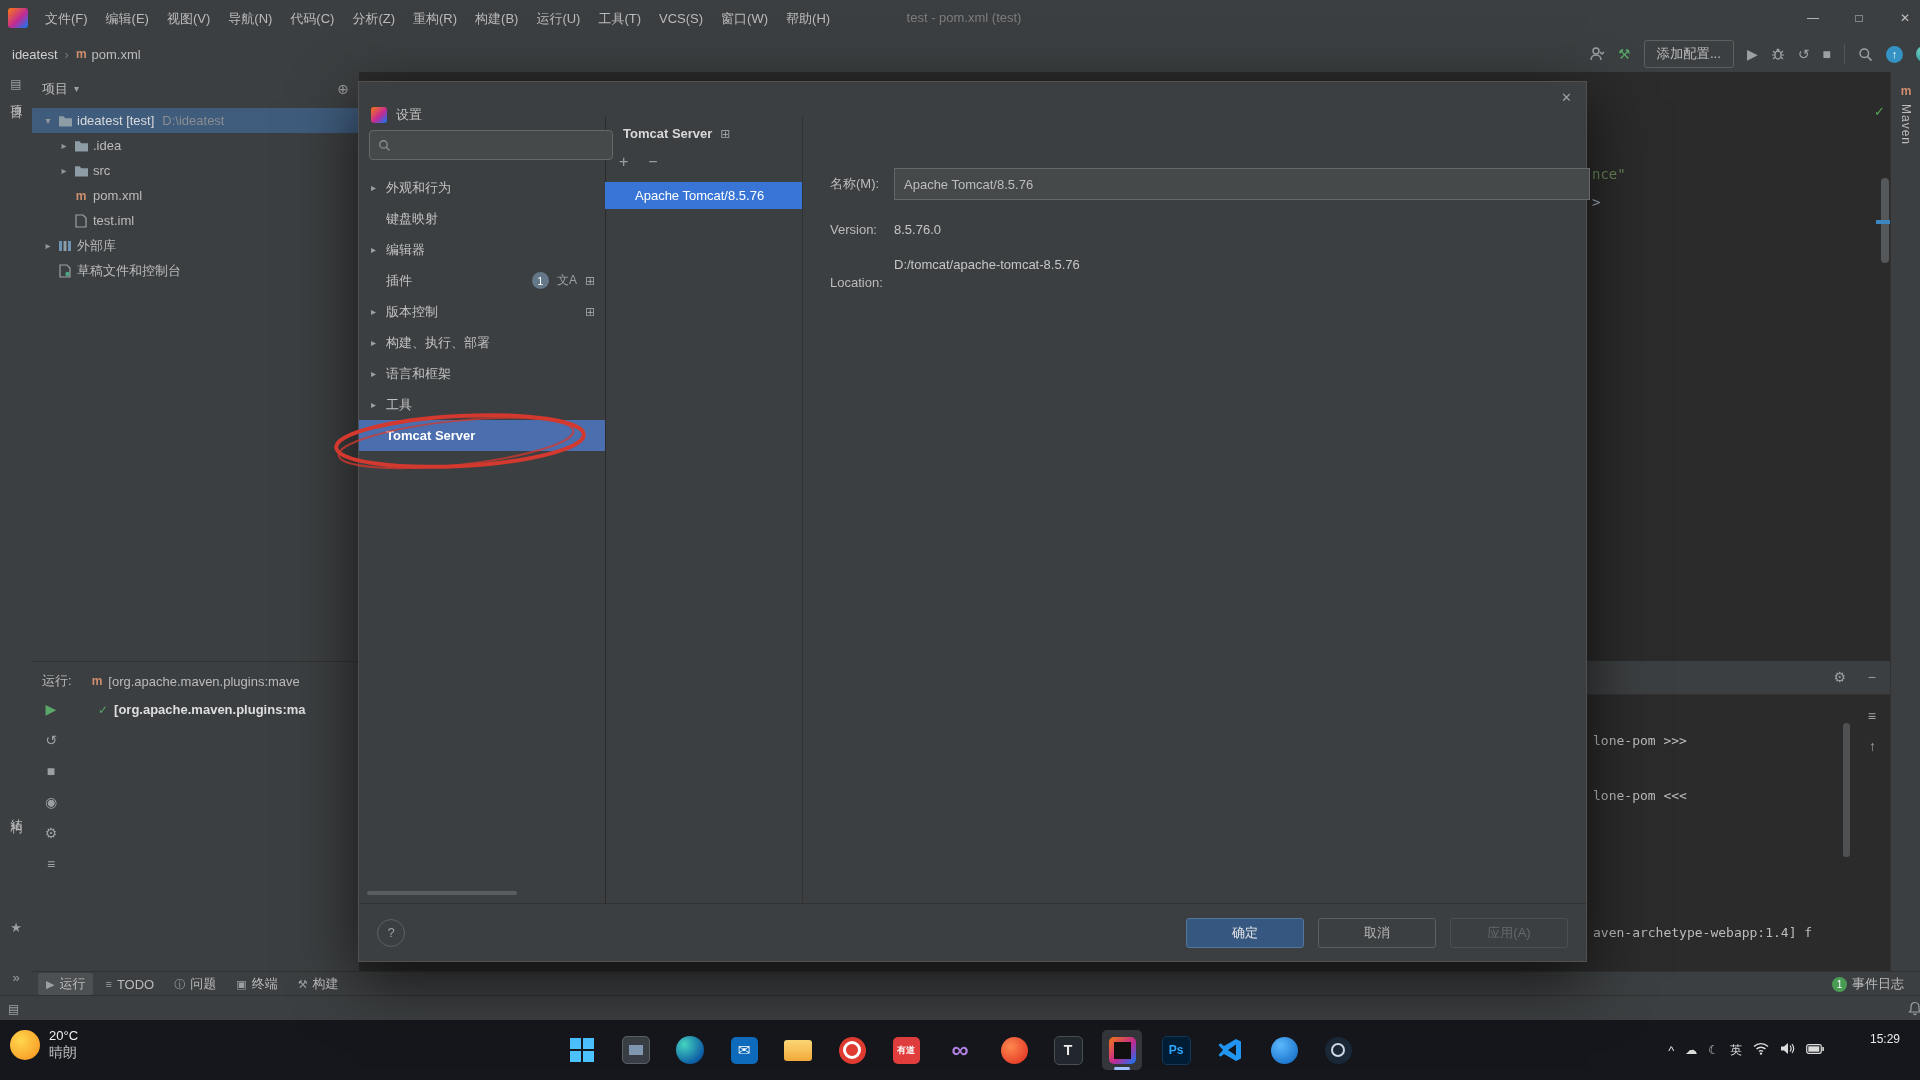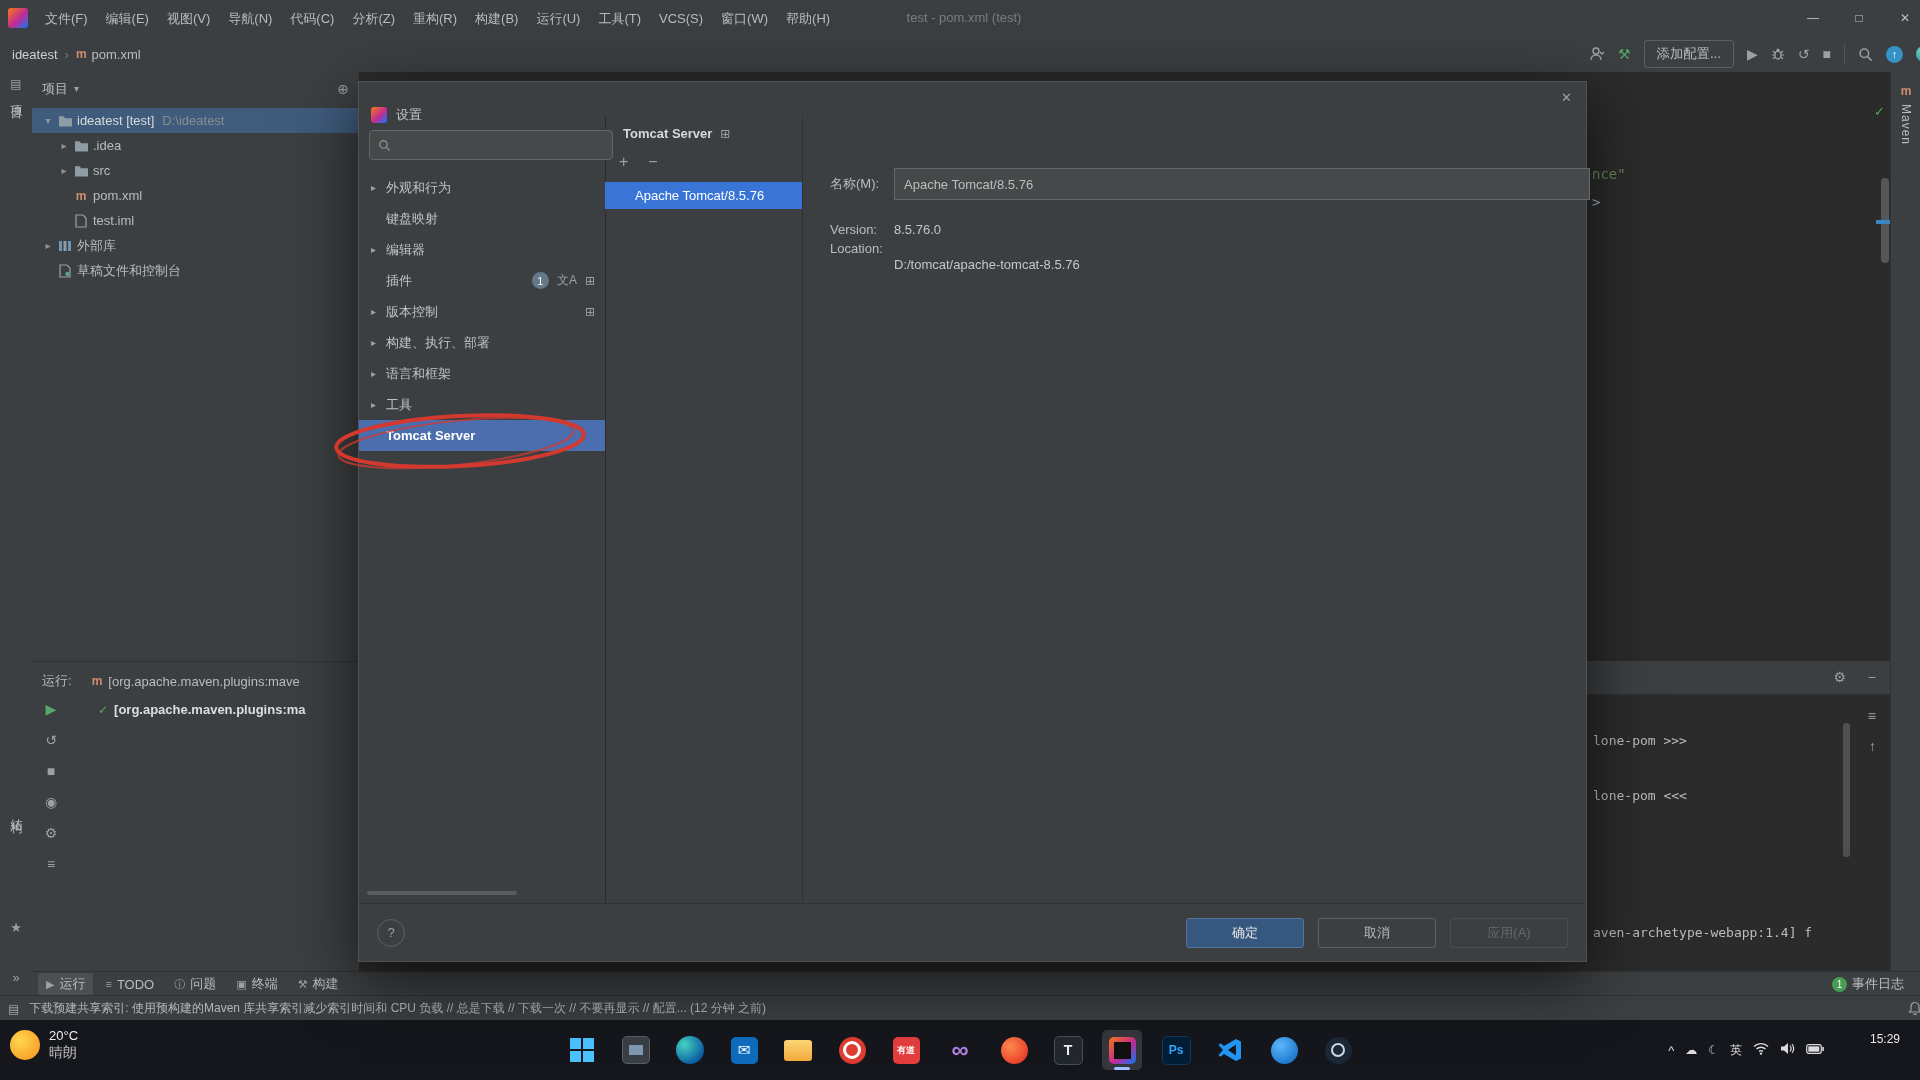--- a/index.html
+++ b/index.html
@@ -301,21 +301,20 @@
       <span>构建</span>
     </div>
     <div class="btab" style="margin-left:auto;margin-right:14px">
       <span class="circ" style="width:15px;height:15px;background:#499c54;color:#fff;font-size:10px">1</span>
       <span>事件日志</span>
     </div>
   </div>
 
   <div class="a" id="status">
     <span class="ico" style="margin-right:10px;font-size:12px">▤</span>
-    <span>下载预建共享索引: 使用预构建的Maven 库共享索引减少索引时间和 CPU 负载 // 总是下载 // 下载一次 // 不要再显示 // 配置... (12 分钟 之前)</span>
     <span class="ico" style="margin-left:auto;margin-right:6px">
       <svg width="14" height="15" viewBox="0 0 14 15">
           <path d="M7 1.5c-2.6 0-4 2-4 4.5v3L1.5 11h11L11 9V6c0-2.5-1.4-4.5-4-4.5z" fill="none" stroke="#9da0a3" stroke-width="1.2"></path>
           <path d="M5.5 12.5a1.6 1.6 0 0 0 3 0" fill="none" stroke="#9da0a3" stroke-width="1.2"></path>
         </svg>
     </span>
   </div>
 
   <div class="a" id="taskbar">
     <div class="a flex" style="left:10px;top:8px;gap:9px">
@@ -485,21 +484,21 @@
       </div>
     </div>
 
     <div id="dlg-right">
       <span class="a" style="left:28px;top:59px">名称(M):</span>
       <div class="fld" style="left:92px;top:52px;width:676px;height:30px">
         <span>Apache Tomcat/8.5.76</span>
       </div>
       <span class="a" style="left:28px;top:106px">Version:</span>
       <span class="a" style="left:92px;top:106px;color:#c6c6c6">8.5.76.0</span>
-      <span class="a" style="left:28px;top:125px">Location:</span>
+      <span class="a" style="left:28px;top:159px">Location:</span>
       <span class="a" style="left:92px;top:141px;color:#c6c6c6">D:/tomcat/apache-tomcat-8.5.76</span>
     </div>
 
     <div id="dlg-bottom">
       <div class="help">?</div>
       <div style="margin-left:auto;display:flex">
         <div class="dbtn primary">确定</div>
         <div class="dbtn">取消</div>
         <div class="dbtn disabled">应用(A)</div>
       </div>

